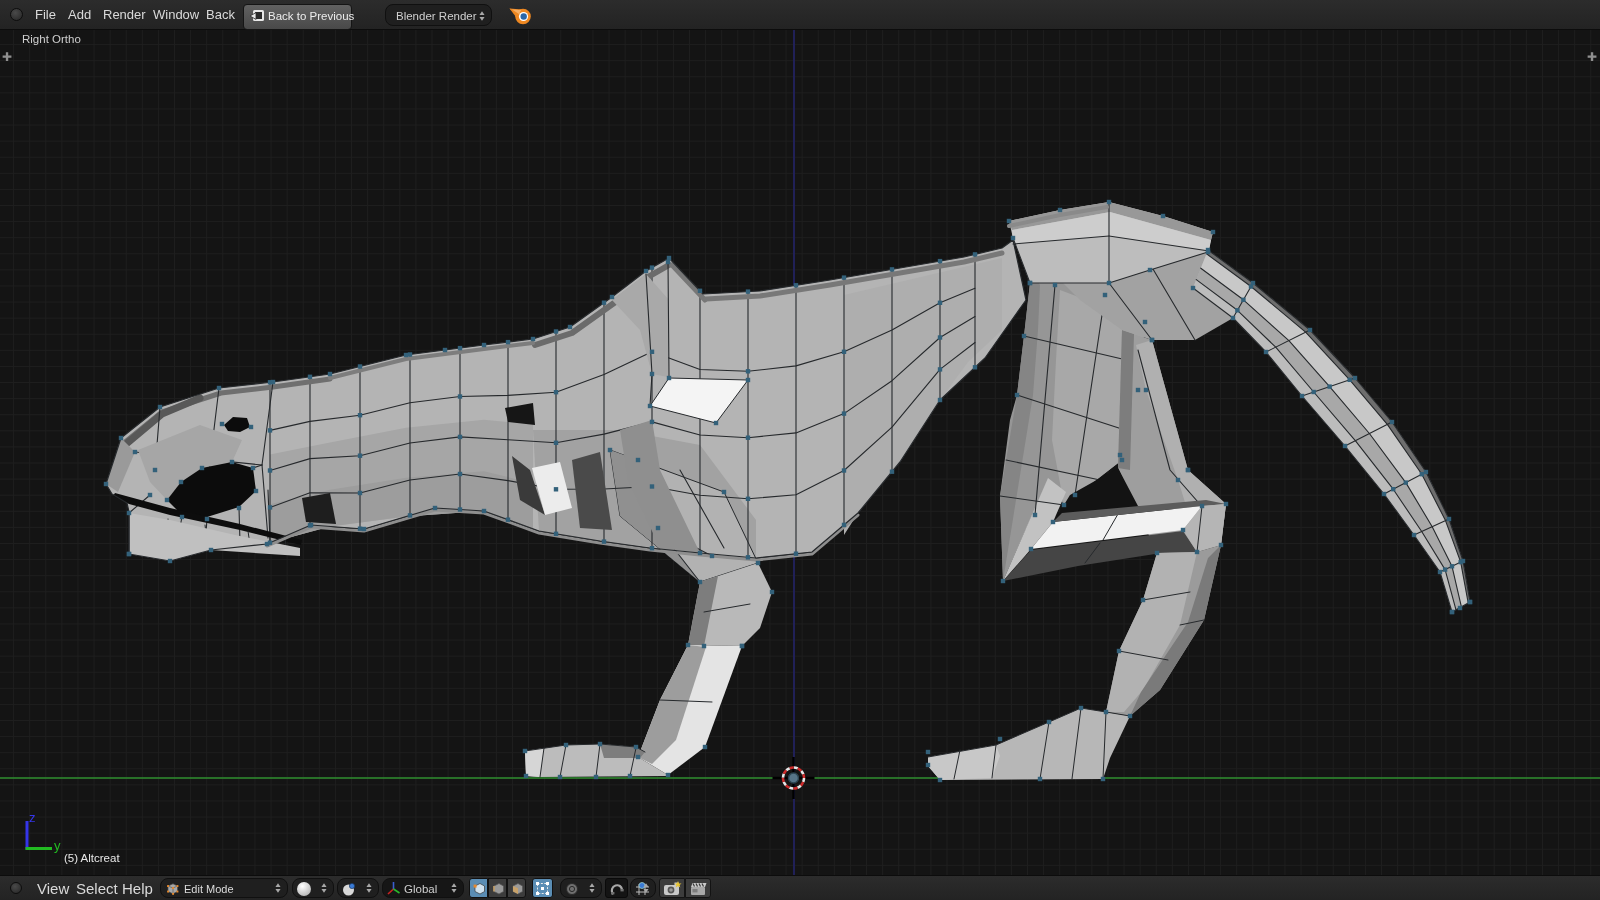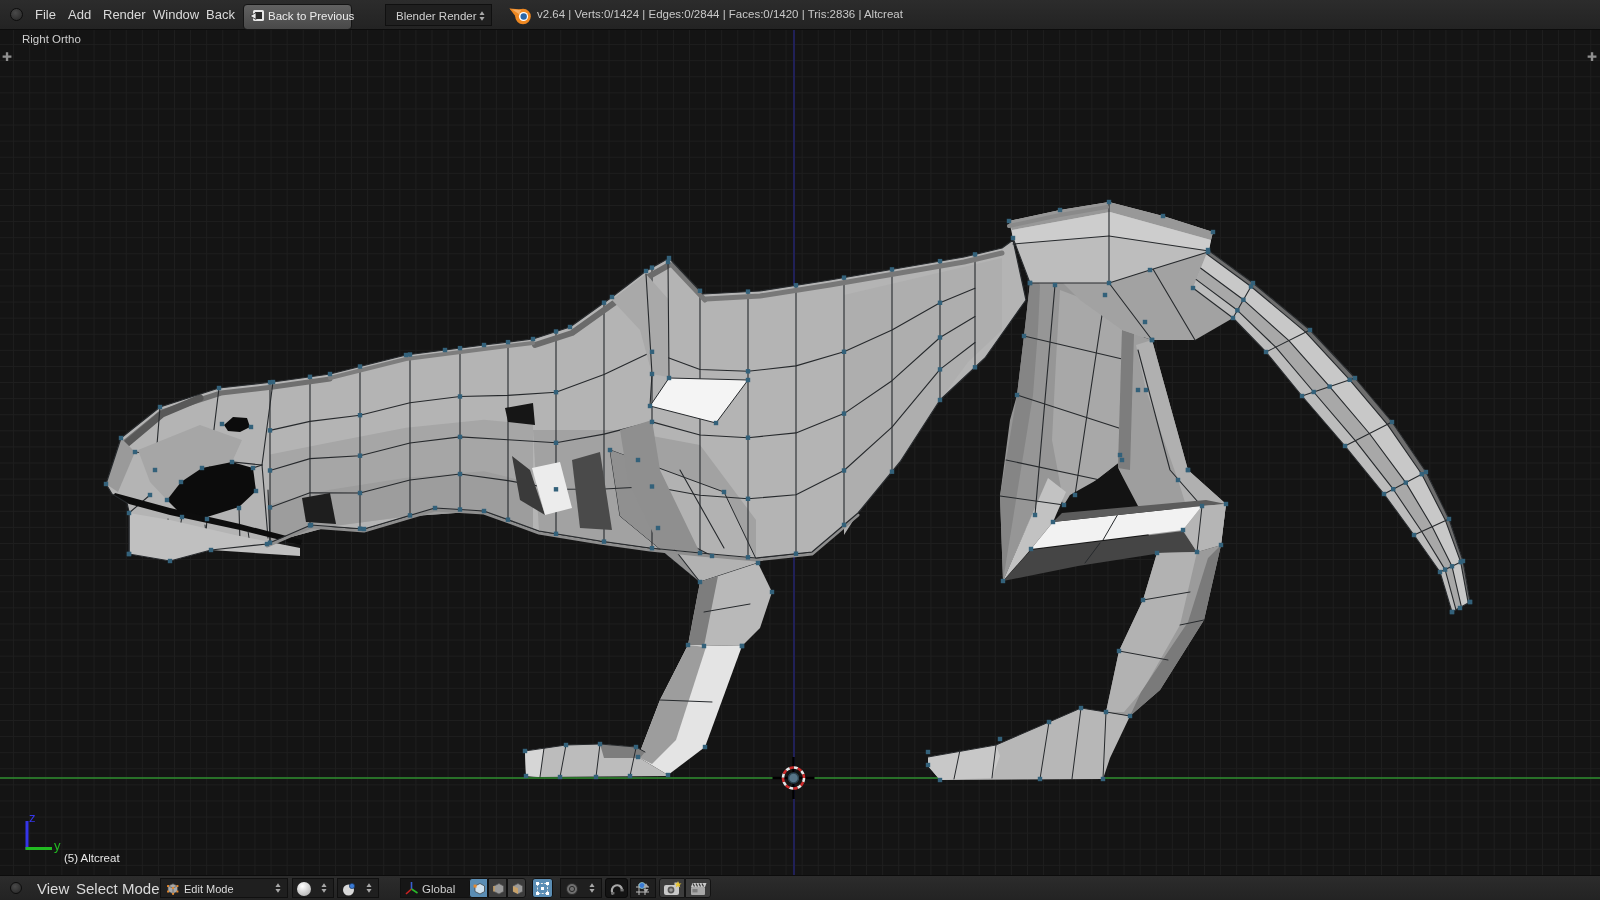--- a/index.html
+++ b/index.html
@@ -6,21 +6,21 @@
 #vp{position:absolute;left:0;top:30px;width:1600px;height:845px;background-color:#141414;
  background-image:linear-gradient(#1e1e1e 1px,transparent 1px),linear-gradient(90deg,#1e1e1e 1px,transparent 1px);
  background-size:16.1px 16.1px;background-position:-3px -2px}
 svg.main{position:absolute;left:0;top:0;z-index:3}
 .bar{position:absolute;left:0;width:1600px;background:linear-gradient(#2c2c2c,#232323);z-index:10;color:#d8d8d8;font-size:11.5px}
 #top{top:0;height:30px;border-bottom:1px solid #0c0c0c}
 #bot{top:875px;height:25px;border-top:1px solid #0c0c0c}
 .mi{position:absolute;top:0;line-height:29px;color:#dadada;font-size:13px;white-space:nowrap}
 .mib{position:absolute;top:1px;line-height:24px;color:#dadada;font-size:15px;white-space:nowrap}
 .btn{position:absolute;border:1px solid #151515;border-radius:4px;background:linear-gradient(#616161,#494949);color:#ececec}
-.dd{position:absolute;border:1px solid #101010;border-radius:0;background:#1f1f1f;color:#cfcfcf}
+.dd{position:absolute;border:1px solid #101010;border-radius:8px;background:#1f1f1f;color:#cfcfcf}
 .updn{position:absolute;right:5px;top:5px;width:8px;height:12px}
 .ovl{position:absolute;z-index:5;color:#cfcfcf;font-size:11.5px}
 .circ{position:absolute;width:13px;height:13px;border-radius:50%;background:radial-gradient(circle at 40% 35%,#4a4a4a,#242424);border:1px solid #0d0d0d}
 </style></head><body>
 <div id="vp"></div>
 
 <svg class="main" width="1600" height="900" viewBox="0 0 900 900" style="width:1600px;height:900px" preserveAspectRatio="none" shape-rendering="auto">
 </svg>
 <svg class="main" width="1600" height="900">
 <line x1="794" y1="30" x2="794" y2="875" stroke="#22225f" stroke-width="1.8"></line>
@@ -423,28 +423,27 @@
       </svg>
  </div>
  <svg width="26" height="24" viewBox="0 0 26 24" style="position:absolute;left:508px;top:3px">
    <circle cx="15" cy="13.5" r="7.8" fill="#ee8822"></circle>
    <path d="M1.5 5.5 L14 6.5 L11 13 Z" fill="#ee8822"></path>
    <path d="M1.5 5.5 L8 14 L12.5 9.5 Z" fill="#ee8822"></path>
    <path d="M4 6.5 L13 7 L11 11 Z" fill="#f7b066"></path>
    <circle cx="15.5" cy="13.5" r="4.6" fill="#ffffff"></circle>
    <circle cx="15.7" cy="13.5" r="3.2" fill="#2a66a8"></circle>
  </svg>
- <div class="mi" style="left:537px;color:#c9c9c9;font-size:11.5px">v2.64 | Verts:0/1424 | Edges:0/2844 | Faces:0/1420 | Tris:2836 | Altcreat</div>
 </div>
 
 <div id="bot" class="bar">
  <div class="circ" style="left:10px;top:6px;width:12px;height:12px"></div>
  <div class="mib" style="left:37px">View</div>
  <div class="mib" style="left:76px">Select</div>
- <div class="mib" style="left:122px">Mode</div>
+ <div class="mib" style="left:122px">Help</div>
  <div class="dd" style="left:160px;top:2px;width:128px;height:20px">
    <svg width="15" height="15" viewBox="0 0 15 15" style="position:absolute;left:4px;top:2px">
      <path d="M3 5 L8 2.8 L12.5 5 L12.5 10.5 L8 12.8 L3 10.5 Z" fill="#a8a8a8" stroke="#4a4a4a" stroke-width="0.7"></path>
      <path d="M3 5 L8 7 L12.5 5 M8 7 L8 12.8" fill="none" stroke="#5a5a5a" stroke-width="0.7"></path>
      <g fill="#e8892b">
           <rect x="2.1" y="4.1" width="1.9" height="1.9"></rect>
           <rect x="11.5" y="4.1" width="1.9" height="1.9"></rect>
           <rect x="7.1" y="6.1" width="1.9" height="1.9"></rect>
           <rect x="7.1" y="11.9" width="1.9" height="1.9"></rect>
           <rect x="2.1" y="9.6" width="1.9" height="1.9"></rect>
@@ -472,21 +471,21 @@
  </div>
  <div class="dd" style="left:337px;top:2px;width:42px;height:20px">
    <svg width="16" height="16" style="position:absolute;left:3px;top:2px">
         <circle cx="7.5" cy="9" r="5.5" fill="#d8d8d8"></circle>
         <circle cx="11" cy="5" r="2.6" fill="#3a7bd5" stroke="#1a3a66" stroke-width="0.7"></circle>
       </svg>
    <svg class="updn" style="top:3px" viewBox="0 0 9 14">
         <path d="M4.5 1.5 L7.5 5.8 L1.5 5.8 Z M4.5 12.5 L1.5 8.2 L7.5 8.2 Z" fill="#a8a8a8"></path>
       </svg>
  </div>
- <div class="dd" style="left:400px;top:2px;width:82px;height:20px;background:#161616">
+ <div class="dd" style="left:382px;top:2px;width:82px;height:20px;background:#161616">
    <svg width="17" height="17" style="position:absolute;left:2px;top:1px" viewBox="0 0 17 17">
      <line x1="8.5" y1="9" x2="8.5" y2="2" stroke="#3a5fd0" stroke-width="1.6"></line>
      <line x1="8.5" y1="9" x2="3" y2="14" stroke="#cc2222" stroke-width="1.6"></line>
      <line x1="8.5" y1="9" x2="14.5" y2="13" stroke="#2ab82a" stroke-width="1.6"></line>
    </svg>
    <span style="position:absolute;left:21px;top:0;line-height:20px;font-size:11.5px;white-space:nowrap">Global</span>
    <svg class="updn" style="top:3px" viewBox="0 0 9 14">
         <path d="M4.5 1.5 L7.5 5.8 L1.5 5.8 Z M4.5 12.5 L1.5 8.2 L7.5 8.2 Z" fill="#a8a8a8"></path>
       </svg>
  </div>

